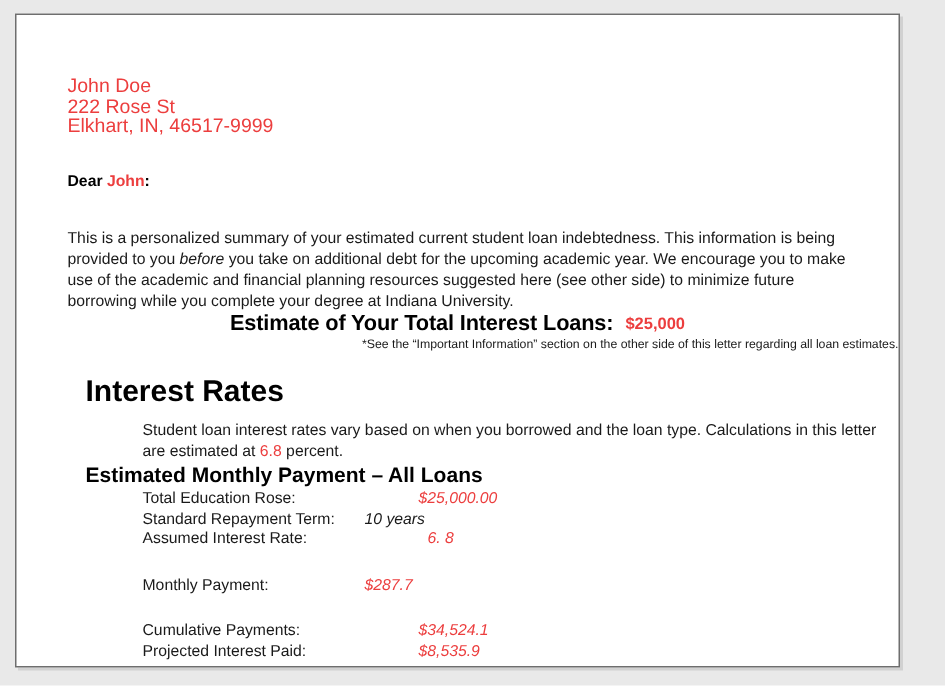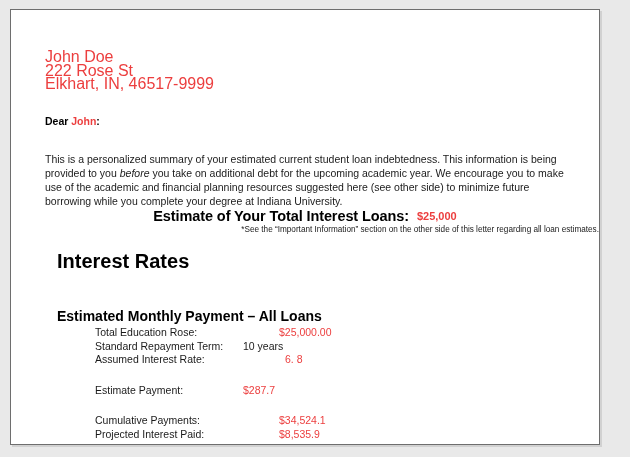--- a/index.html
+++ b/index.html
@@ -31,21 +31,21 @@
     width: 100%;
     height: 100%;
   }
 
   
   .address {
     position: absolute;
     left: 34px;
     top: 40px;
     color: #ec3e3e;
-    font-size: 16px;
+    font-size: 13px;
     line-height: 13.5px;
   }
   .address div { white-space: pre; }
 
   
   .salutation {
     position: absolute;
     left: 34px;
     top: 105px;
     font-size: 10.5px;
@@ -147,20 +147,21 @@
   }
   .row .rlabel {
     position: absolute;
     left: 0;
     top: 0;
   }
   .row .rvalue {
     position: absolute;
     top: 0;
     color: #ec3e3e;
+    font-style: italic;
   }
   .row .rvalue.plain { color: #1a1a1a; }
   
   .col-a { left: 184px; }   
   .col-b { left: 148px; }   
   .col-c { left: 190px; }
   .spacer-lg { height: 17px; }
 </style>
 </head>
 <body>
@@ -175,41 +176,42 @@
     </div>
 
     <div class="salutation"><span>Dear </span><span class="name">John</span><span>:</span></div>
 
     <p class="intro"><span>This is a personalized summary of your estimated current student loan indebtedness. This information is being provided to you </span><em>before</em><span> you take on additional debt for the upcoming academic year. We encourage you to make use of the academic and financial planning resources suggested here (see other side) to minimize future borrowing while you complete your degree at Indiana University.</span></p>
 
     <div class="estimate-line"><span class="label">Estimate of Your Total Interest Loans:</span><span class="value">$25,000</span></div>
     <div class="estimate-note">*See the “Important Information” section on the other side of this letter regarding all loan estimates.</div>
 
     <div class="section-heading h-interest">Interest Rates</div>
+    <p class="interest-body"><span>Student loan interest rates vary based on when you borrowed and the loan type. Calculations in this letter are estimated at </span><span class="rate">6.8</span><span> percent.</span></p>
 
     <div class="section-heading h-monthly">Estimated Monthly Payment – All Loans</div>
 
     <div class="rows">
       <div class="row">
         <span class="rlabel">Total Education Rose:</span>
         <span class="rvalue col-a">$25,000.00</span>
       </div>
       <div class="row">
         <span class="rlabel">Standard Repayment Term:</span>
         <span class="rvalue plain col-b">10 years</span>
       </div>
       <div class="row">
         <span class="rlabel">Assumed Interest Rate:</span>
         <span class="rvalue col-c">6. 8</span>
       </div>
 
       <div class="spacer-lg"></div>
 
       <div class="row">
-        <span class="rlabel">Estimate Payment:</span>
+        <span class="rlabel">Monthly Payment:</span>
         <span class="rvalue col-b">$287.7</span>
       </div>
 
       <div class="spacer-lg"></div>
 
       <div class="row">
         <span class="rlabel">Cumulative Payments:</span>
         <span class="rvalue col-a">$34,524.1</span>
       </div>
       <div class="row">

